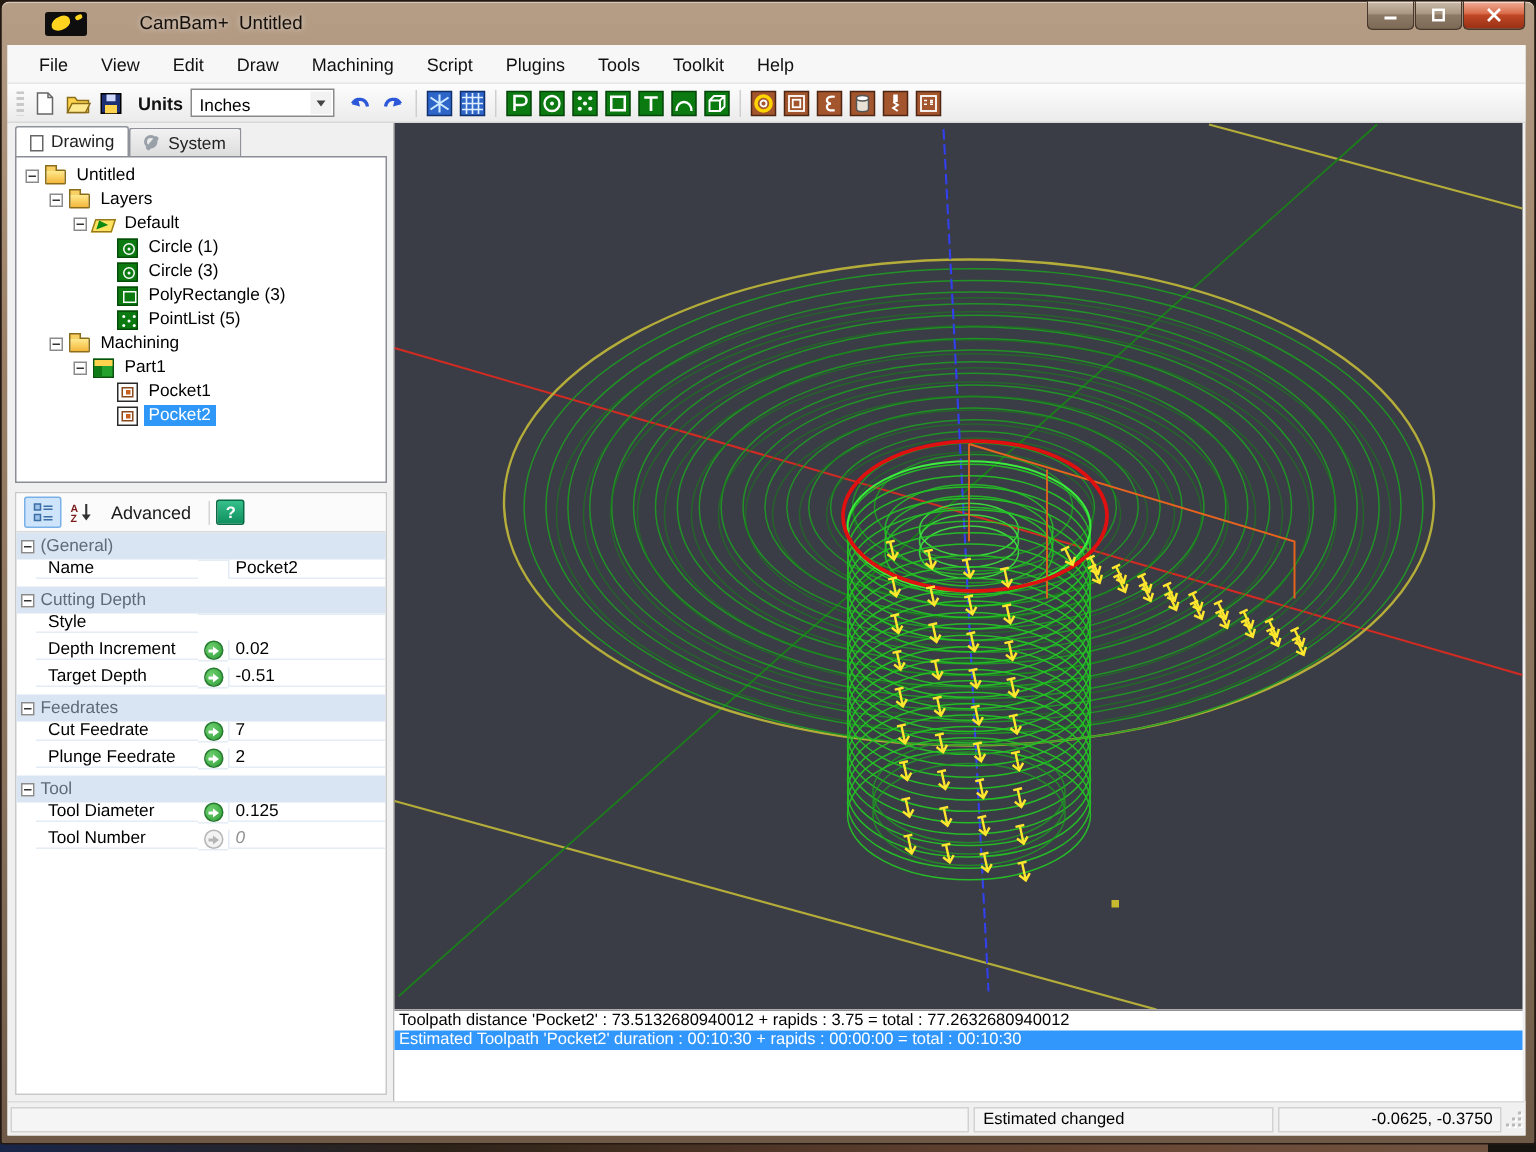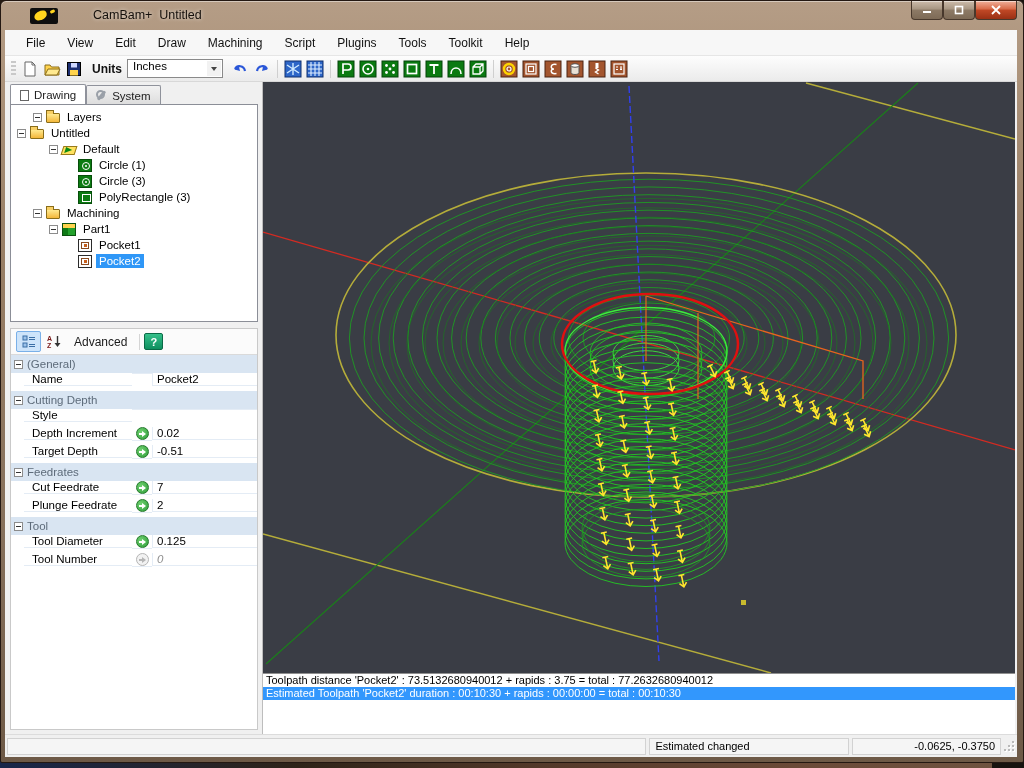--- a/index.html
+++ b/index.html
@@ -40,21 +40,21 @@
   .menu-item { padding:5px 11px; font-size:12px; color:#111; }
 
   .toolbar { height:26px; background:linear-gradient(180deg,#fdfdfd,#ebebeb);
     border-bottom:1px solid #d8d8d8; display:flex; align-items:center; padding-left:3px; }
   .grip { width:5px; height:16px; margin:0 3px;
     background:repeating-linear-gradient(180deg,#c9c9c9 0 2px,transparent 2px 4px); }
   .tb-btn { width:22px; height:22px; display:flex; align-items:center; justify-content:center; }
   .tb-sep { width:1px; height:18px; background:#cfcfcf; margin:0 4px; }
   .units-label { font-weight:bold; font-size:12px; margin:0 5px 0 7px; color:#111; }
   .combo { width:96px; height:19px; border:1px solid #8a8a8a; background:#fff; font-size:11.5px;
-    display:flex; align-items:flex-start; padding-left:5px; position:relative; color:#000; }
+    display:flex; align-items:flex-end; padding-left:5px; position:relative; color:#000; }
   .combo-arrow { position:absolute; right:1px; top:1px; bottom:1px; width:14px; background:#f2f2f2;
     display:flex; align-items:center; justify-content:center; }
   .combo-arrow::before { content:""; border-left:3.5px solid transparent; border-right:3.5px solid transparent;
     border-top:4px solid #444; }
 
   
   .content { position:absolute; left:0; top:52px; width:1012px; height:652px; }
 
   .left-panel { position:absolute; left:0; top:0; width:258px; height:652px; background:#f0f0f0;
     border-right:1px solid #bdbdbd; }
@@ -355,49 +355,54 @@
               <span class="tab-page"></span>
               <span>Drawing</span>
             </div>
             <div class="tab">
               <span class="tab-wrench"></span>
               <span>System</span>
             </div>
           </div>
 
           <div class="treebox" id="tree">
+              <div class="tree-row" style="padding-left: 6px;">
+                <span class="expander"></span>
+                <span class="ticon folder"></span>
+                <span class="tree-label">Untitled</span>
+              </div>
               <div class="tree-row" style="padding-left: 22px;">
                 <span class="expander"></span>
                 <span class="ticon folder"></span>
                 <span class="tree-label">Layers</span>
               </div>
-              <div class="tree-row" style="padding-left: 6px;">
-                <span class="expander"></span>
-                <span class="ticon folder"></span>
-                <span class="tree-label">Untitled</span>
-              </div>
               <div class="tree-row" style="padding-left: 38px;">
                 <span class="expander"></span>
                 <span class="ticon layer"></span>
                 <span class="tree-label">Default</span>
               </div>
               <div class="tree-row" style="padding-left: 54px;">
                 <span class="exp-spacer"></span>
                 <span class="ticon gsq circle"></span>
                 <span class="tree-label">Circle (1)</span>
               </div>
               <div class="tree-row" style="padding-left: 54px;">
                 <span class="exp-spacer"></span>
                 <span class="ticon gsq circle"></span>
                 <span class="tree-label">Circle (3)</span>
               </div>
               <div class="tree-row" style="padding-left: 54px;">
                 <span class="exp-spacer"></span>
                 <span class="ticon gsq polyrect"></span>
                 <span class="tree-label">PolyRectangle (3)</span>
+              </div>
+              <div class="tree-row" style="padding-left: 54px;">
+                <span class="exp-spacer"></span>
+                <span class="ticon gsq pointlist"></span>
+                <span class="tree-label">PointList (5)</span>
               </div>
               <div class="tree-row" style="padding-left: 22px;">
                 <span class="expander"></span>
                 <span class="ticon folder"></span>
                 <span class="tree-label">Machining</span>
               </div>
               <div class="tree-row" style="padding-left: 38px;">
                 <span class="expander"></span>
                 <span class="ticon part"></span>
                 <span class="tree-label">Part1</span>

